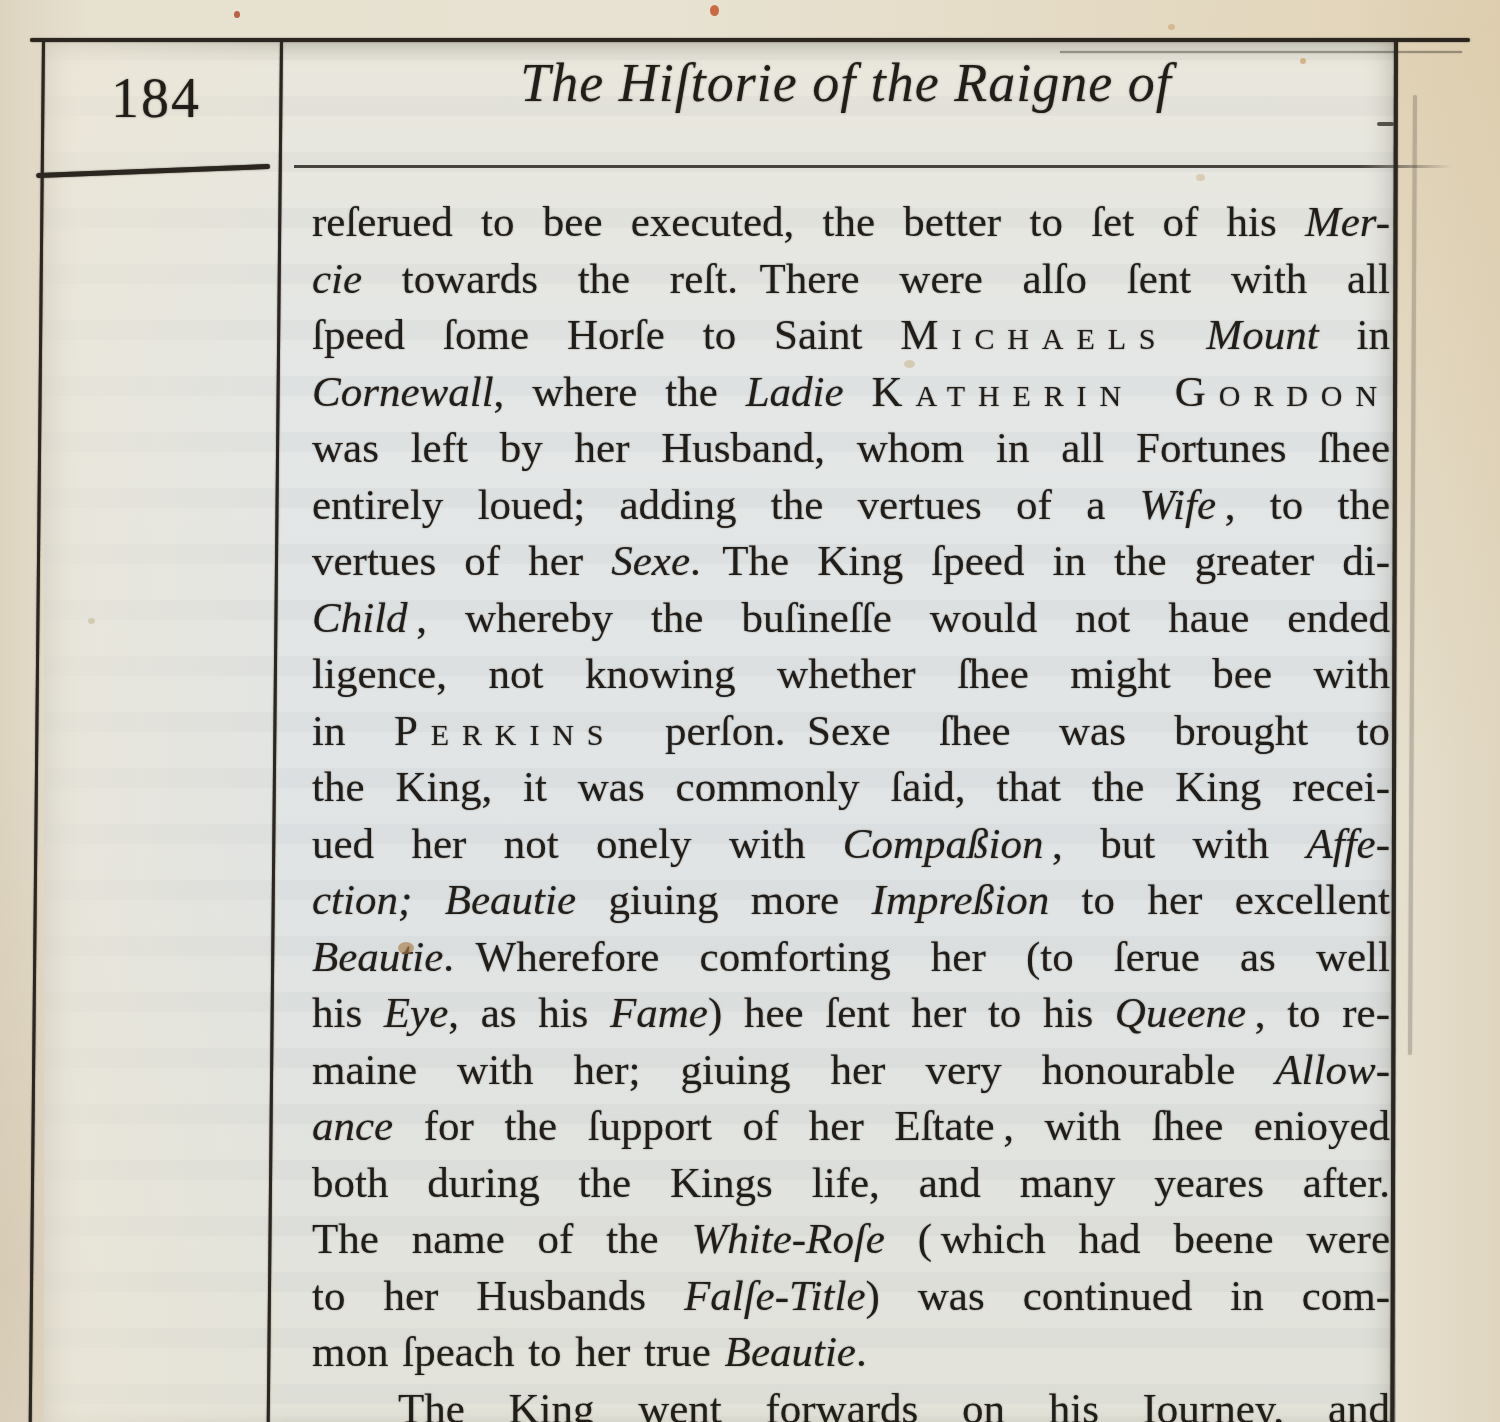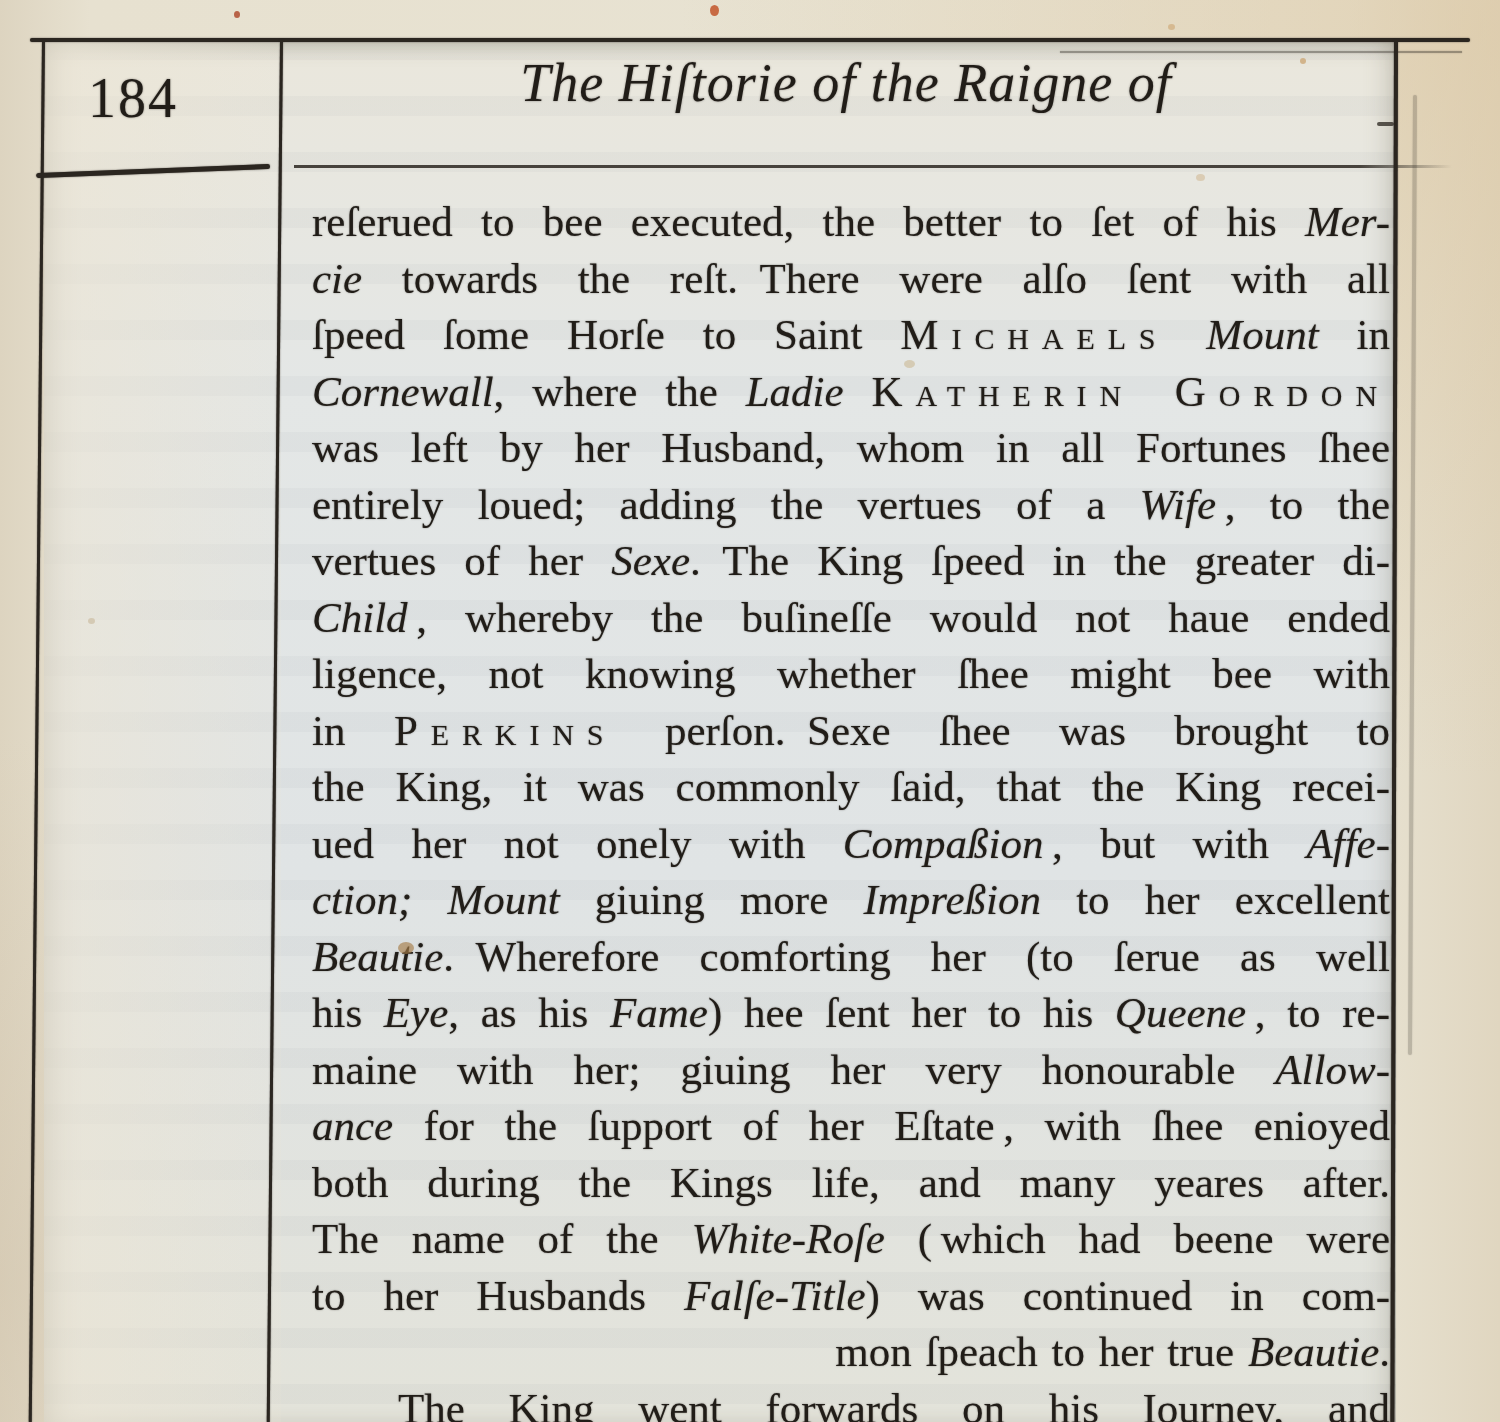--- a/index.html
+++ b/index.html
@@ -27,34 +27,34 @@
   .rule-top{left:30px;top:38px;width:1440px;height:4px;border-radius:2px;}
   .rule-top2{left:1060px;top:51px;width:402px;height:2px;opacity:.4;}
   .rule-left{left:42px;top:40px;width:3px;height:1382px;transform:rotate(.55deg);transform-origin:top center;}
   .rule-sep{left:280px;top:40px;width:3px;height:1382px;transform:rotate(.55deg);transform-origin:top center;}
   .rule-right{left:1394px;top:40px;width:4px;height:1382px;transform:rotate(.15deg);transform-origin:top center;}
   .rule-right-ghost{left:1413px;top:95px;width:4px;height:960px;opacity:.22;transform:rotate(.3deg);transform-origin:top center;border-radius:2px;}
   .rule-head-margin{left:36px;top:164px;width:234px;height:5px;border-radius:3px;transform:rotate(-2.2deg);transform-origin:right center;}
   .rule-head-text{left:294px;top:165px;width:1158px;height:3px;opacity:.85;
     background:linear-gradient(90deg,#2b2620 92%,rgba(43,38,32,0) 100%);box-shadow:none;}
   .page-number{
-    position:absolute;left:88px;top:66px;width:160px;text-align:left;
+    position:absolute;left:76px;top:66px;width:160px;text-align:center;
     font-size:56px;letter-spacing:2px;text-shadow:0 0 2px rgba(35,30,25,.5);
   }
   .running-header{
     position:absolute;left:300px;top:52px;width:1092px;text-align:center;
     font-style:italic;font-size:54px;letter-spacing:1px;
     text-shadow:0 0 2px rgba(35,30,25,.5);
   }
   .body-text{
     position:absolute;left:312px;top:194px;width:1078px;
     font-size:43px;line-height:56.5px;word-spacing:3px;
     text-shadow:0 0 1.6px rgba(32,27,22,.55);
   }
-  .line{text-align:right;}
+  .line{text-align:left;}
   .line.just{text-align:justify;text-align-last:justify;}
   .line.indent{padding-left:86px;}
   .italic{font-style:italic;}
   .caps{font-variant:small-caps;letter-spacing:.3em;}
   .speck{position:absolute;border-radius:50%;}
   .s1{left:710px;top:5px;width:9px;height:11px;background:#c2552a;opacity:.85;}
   .s2{left:234px;top:11px;width:6px;height:7px;background:#ad4426;opacity:.8;}
   .s3{left:1300px;top:58px;width:6px;height:6px;background:#c9a06a;opacity:.7;}
   .s4{left:398px;top:942px;width:16px;height:12px;background:#a67c48;opacity:.65;}
   .s5{left:904px;top:360px;width:11px;height:8px;background:#c9b48c;opacity:.55;}
@@ -88,21 +88,21 @@
     <div class="line just"><span class="roman">ſpeed ſome Horſe to Saint </span><span class="caps">Michaels</span><span class="italic"> Mount</span><span class="roman"> in</span></div>
     <div class="line just"><span class="italic">Cornewall</span><span class="roman">, where the </span><span class="italic">Ladie </span><span class="caps">Katherin Gordon</span></div>
     <div class="line just"><span class="roman">was left by her Husband, whom in all Fortunes ſhee</span></div>
     <div class="line just"><span class="roman">entirely loued; adding the vertues of a </span><span class="italic">Wife</span><span class="roman"> , to the</span></div>
     <div class="line just"><span class="roman">vertues of her </span><span class="italic">Sexe</span><span class="roman">. The King ſpeed in the greater di-</span></div>
     <div class="line just"><span class="italic">Child</span><span class="roman"> , whereby the buſineſſe would not haue ended</span></div>
     <div class="line just"><span class="roman">ligence, not knowing whether ſhee might bee with</span></div>
     <div class="line just"><span class="roman">in </span><span class="caps">Perkins</span><span class="roman"> perſon. Sexe ſhee was brought to</span></div>
     <div class="line just"><span class="roman">the King, it was commonly ſaid, that the King recei-</span></div>
     <div class="line just"><span class="roman">ued her not onely with </span><span class="italic">Compaßion</span><span class="roman"> , but with </span><span class="italic">Affe-</span></div>
-    <div class="line just"><span class="italic">ction; Mount</span><span class="roman"> giuing more </span><span class="italic">Impreßion</span><span class="roman"> to her excellent</span></div>
+    <div class="line just"><span class="italic">ction; Beautie</span><span class="roman"> giuing more </span><span class="italic">Impreßion</span><span class="roman"> to her excellent</span></div>
     <div class="line just"><span class="italic">Beautie</span><span class="roman">. Wherefore comforting her (to ſerue as well</span></div>
     <div class="line just"><span class="roman">his </span><span class="italic">Eye</span><span class="roman">, as his </span><span class="italic">Fame</span><span class="roman">) hee ſent her to his </span><span class="italic">Queene</span><span class="roman"> , to re-</span></div>
     <div class="line just"><span class="roman">maine with her; giuing her very honourable </span><span class="italic">Allow-</span></div>
     <div class="line just"><span class="italic">ance</span><span class="roman"> for the ſupport of her Eſtate , with ſhee enioyed</span></div>
     <div class="line just"><span class="roman">both during the Kings life, and many yeares after.</span></div>
     <div class="line just"><span class="roman">The name of the </span><span class="italic">White-Roſe</span><span class="roman"> ( which had beene were</span></div>
     <div class="line just"><span class="roman">to her Husbands </span><span class="italic">Falſe-Title</span><span class="roman">) was continued in com-</span></div>
     <div class="line"><span class="roman">mon ſpeach to her true </span><span class="italic">Beautie</span><span class="roman">.</span></div>
     <div class="line just indent"><span class="roman">The King went forwards on his Iourney, and</span></div>
   </div>

